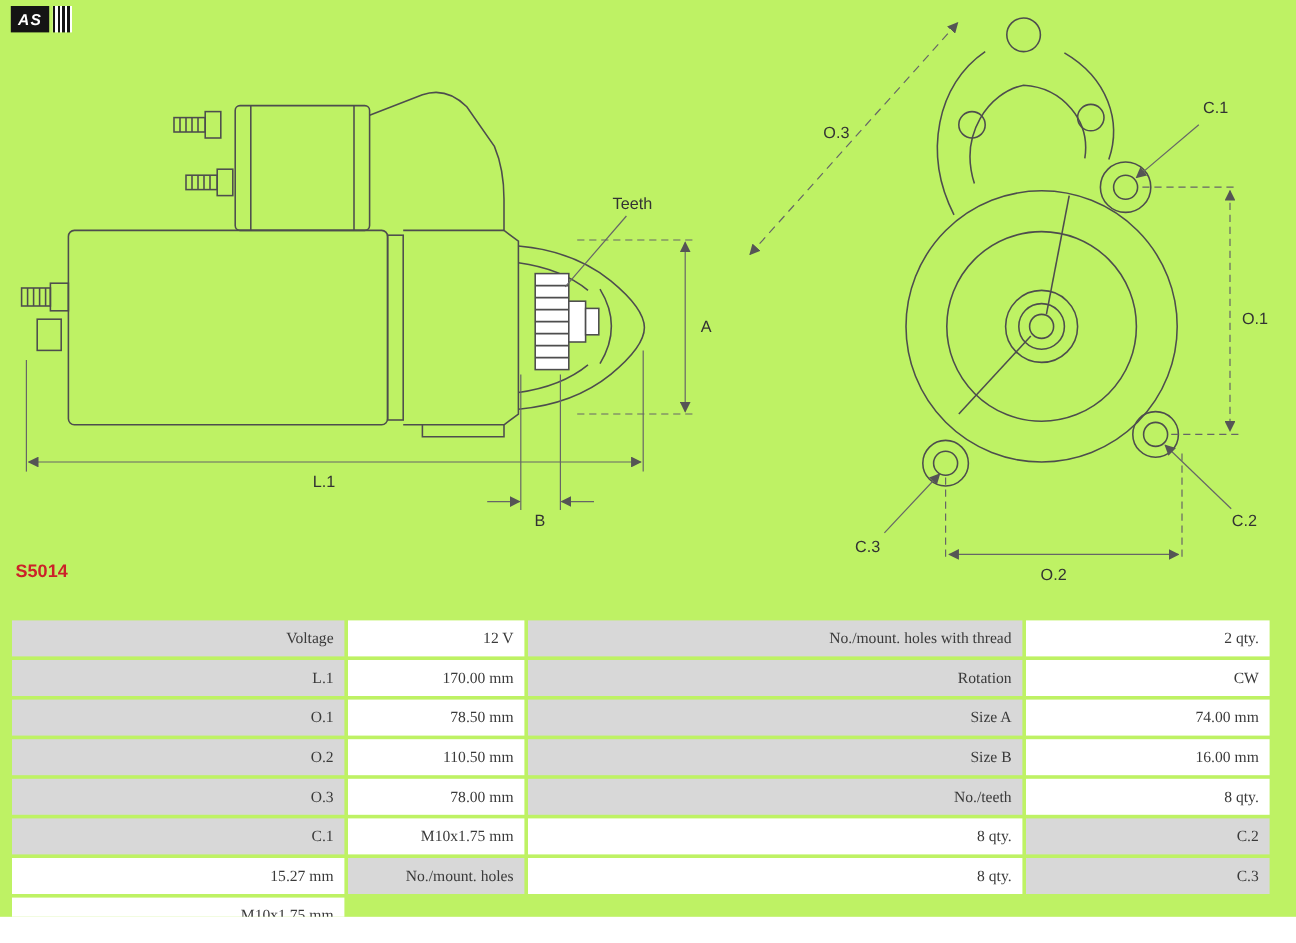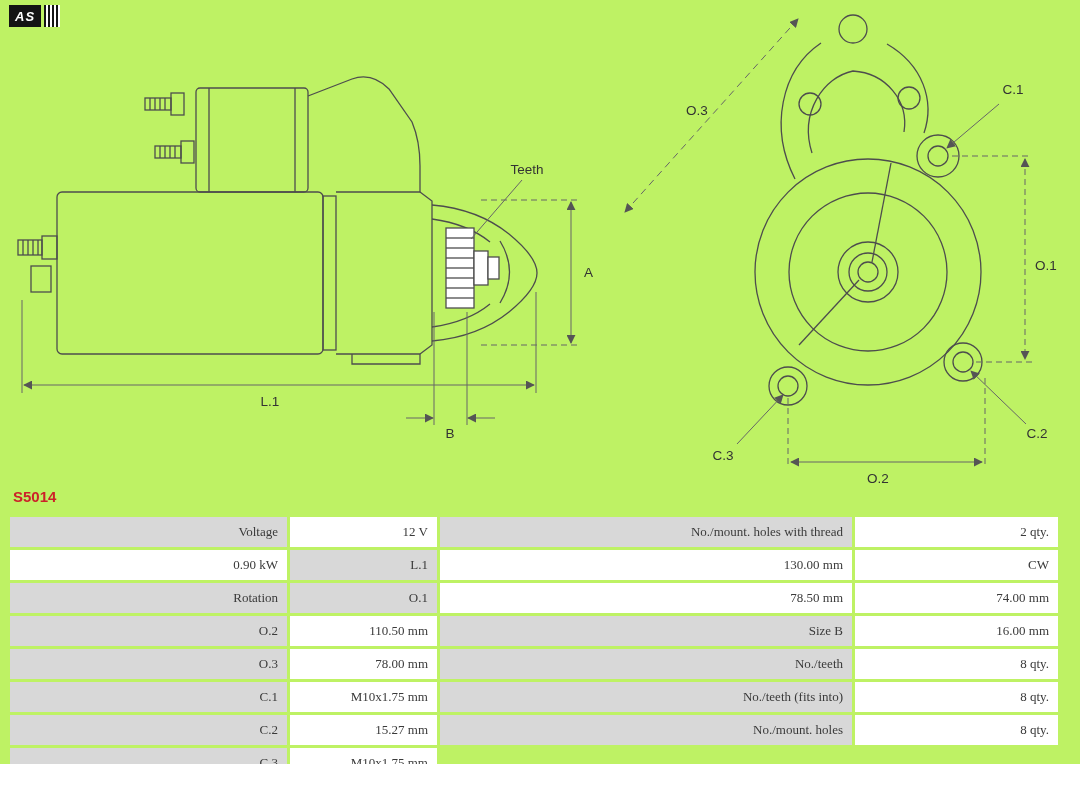--- a/index.html
+++ b/index.html
@@ -8,21 +8,21 @@
     position:relative; width:1080px; height:764px; background:#bef264;
     font-family:"Liberation Sans", sans-serif; overflow:hidden;
   }
   .logo { position:absolute; top:5px; left:9px; display:flex; align-items:stretch; gap:3px; height:22px; }
   .logo-mark {
     display:flex; align-items:center; background:#141414; color:#fff;
     font-weight:700; font-style:italic; font-size:13px; padding:0 6px; letter-spacing:1px;
   }
   .logo-bars { width:16px; background:repeating-linear-gradient(90deg, #141414 0 2px, #ffffff 2px 4px); }
   .drawing { position:absolute; top:0; left:0; }
-  .product-code { position:absolute; top:488px; left:13px; font-size:15px; font-weight:700; color:#cc2229; }
+  .product-code { position:absolute; top:468px; left:13px; font-size:15px; font-weight:700; color:#cc2229; }
   .spec-table {
     position:absolute; top:517px; left:10px; width:1048px;
     display:grid; grid-template-columns:277px 147px 412px 203px; gap:3px;
     font-size:13px; color:#3a3a3a;font-family:Liberation Serif, serif;
   }
   .cell { height:30px; line-height:30px; padding:0 9px; text-align:right; white-space:nowrap; overflow:hidden; }
   .cell.label { background:#d8d8d8; }
   .cell.value { background:#ffffff; }
   svg text { font-family:"Liberation Sans", sans-serif; font-size:13.5px; fill:#333333; }
 </style>
@@ -161,44 +161,43 @@
 
   <div class="product-code">S5014</div>
 
   <div class="spec-table">
 
     <div class="cell label">Voltage</div>
     <div class="cell value">12 V</div>
     <div class="cell label">No./mount. holes with thread</div>
     <div class="cell value">2 qty.</div>
 
-    <div class="cell value">0.90 kW</div>
     <div class="cell label">L.1</div>
-    <div class="cell value">130.00 mm</div>
-
+    <div class="cell value">170.00 mm</div>
+
+    <div class="cell label">Rotation</div>
     <div class="cell value">CW</div>
-    <div class="cell label">Rotation</div>
     <div class="cell label">O.1</div>
     <div class="cell value">78.50 mm</div>
 
+    <div class="cell label">Size A</div>
     <div class="cell value">74.00 mm</div>
     <div class="cell label">O.2</div>
     <div class="cell value">110.50 mm</div>
 
     <div class="cell label">Size B</div>
     <div class="cell value">16.00 mm</div>
     <div class="cell label">O.3</div>
     <div class="cell value">78.00 mm</div>
 
     <div class="cell label">No./teeth</div>
     <div class="cell value">8 qty.</div>
     <div class="cell label">C.1</div>
     <div class="cell value">M10x1.75 mm</div>
 
-    <div class="cell label">No./teeth (fits into)</div>
     <div class="cell value">8 qty.</div>
     <div class="cell label">C.2</div>
     <div class="cell value">15.27 mm</div>
 
     <div class="cell label">No./mount. holes</div>
     <div class="cell value">8 qty.</div>
     <div class="cell label">C.3</div>
     <div class="cell value">M10x1.75 mm</div>
   </div>
 

